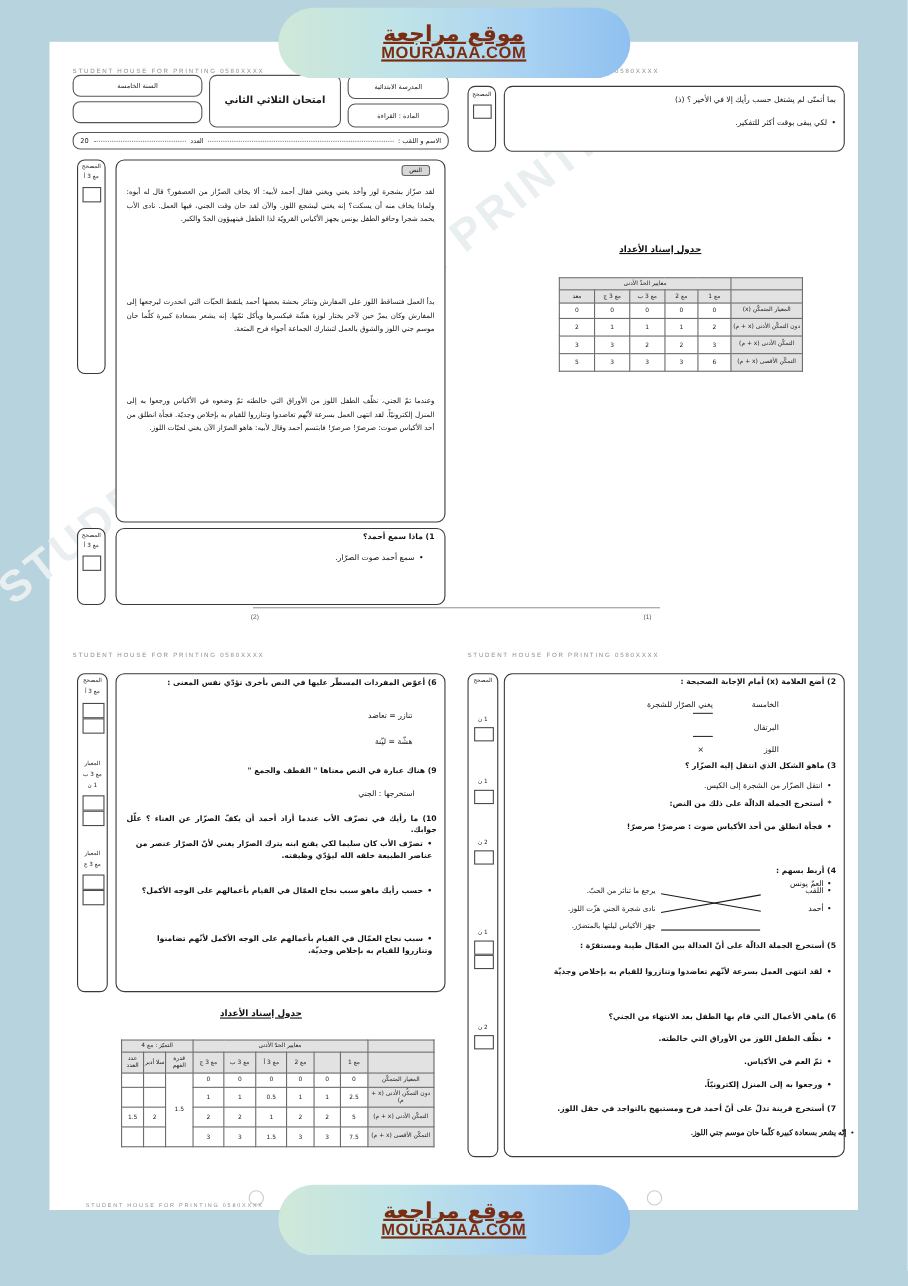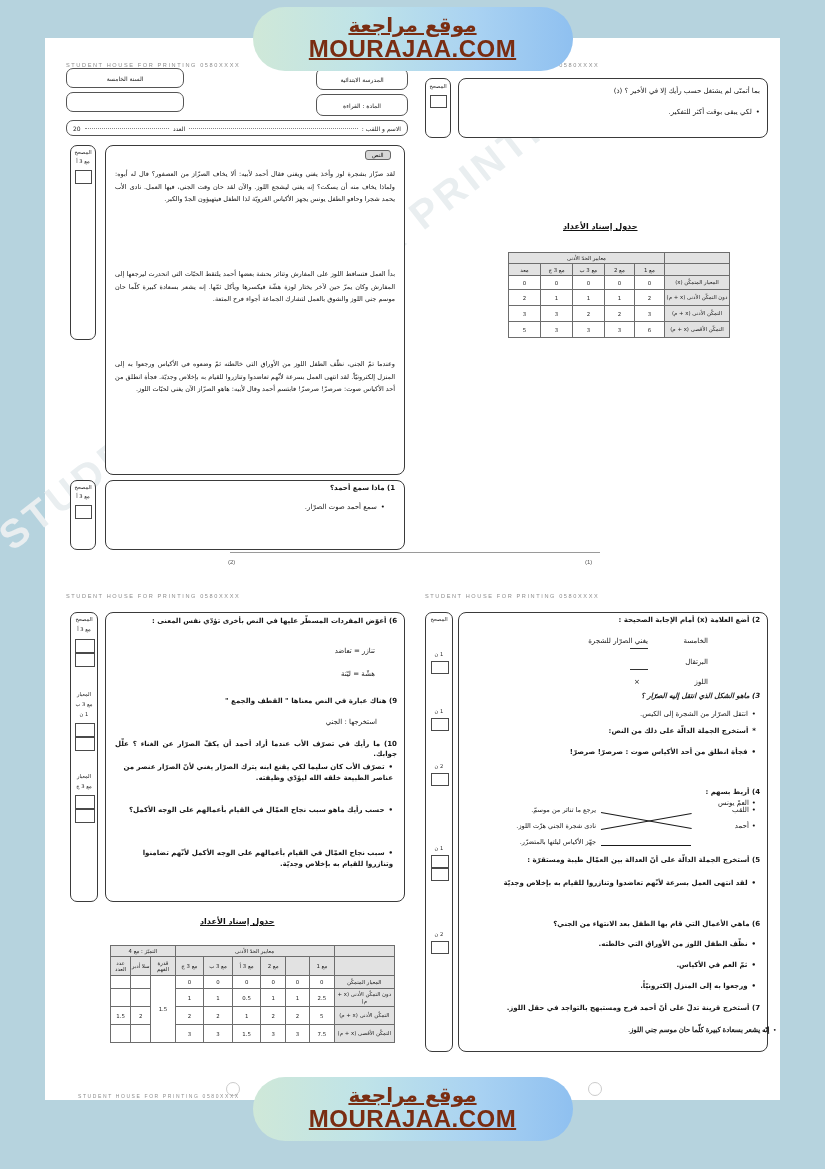--- a/index.html
+++ b/index.html
@@ -35,21 +35,21 @@
     position:relative;width:320px;height:64px;border-radius:34px;
     background:linear-gradient(90deg,#cfe8d8 0%,#bfe3e8 35%,#a9d2f2 70%,#8fc0f0 100%);
     display:flex;flex-direction:column;align-items:center;justify-content:center;
   }
   .banner-ar{
     font-size:20px;font-weight:bold;color:#7a2d12;line-height:1.05;
     text-decoration:underline;text-decoration-thickness:2px;
     font-family:"DejaVu Sans",sans-serif;direction:rtl;
   }
   .banner-en{
-    font-size:24px;font-weight:bold;color:#7a2d12;line-height:1.1;
+    font-size:15px;font-weight:bold;color:#7a2d12;line-height:1.1;
     text-decoration:underline;text-decoration-thickness:2px;
     font-family:"Liberation Sans",sans-serif;letter-spacing:.5px;
   }
   .print-strip{
     position:absolute;font-size:5.6px;letter-spacing:1.6px;color:#8d8d8d;
     font-family:"Liberation Sans",sans-serif;white-space:nowrap;
   }
   .box{border:1px solid #3a3a3a;background:#fff;box-sizing:border-box;}
   .round{border-radius:8px;}
   .ar{direction:rtl;text-align:right;font-family:"DejaVu Sans",sans-serif;color:#1a1a1a;}
@@ -124,20 +124,21 @@
     <div class="banner-en">MOURAJAA.COM</div>
   </div>
 
 </div>
 
 <div class="print-strip" style="left:66px;top:62px;">STUDENT HOUSE FOR PRINTING 0580XXXX</div>
 
 <div class="hdr-wrap">
   <div class="hdr-box ar t6" style="right:0;top:0;width:92px;height:22px;">المدرسة الابتدائية</div>
   <div class="hdr-box ar t6" style="right:0;top:26px;width:92px;height:22px;">المادة : القراءة</div>
+  <div class="hdr-box ar t9 b" style="right:98px;top:0;width:120px;height:48px;">امتحان الثلاثي الثاني</div>
   <div class="hdr-box ar t6" style="right:224px;top:0;width:118px;height:20px;">السنة الخامسة</div>
   <div class="hdr-box ar t6" style="right:224px;top:24px;width:118px;height:20px;"></div>
   <div class="hdr-box" style="right:0;top:52px;width:342px;height:16px;justify-content:space-between;padding:0 6px;">
     <span class="t6 ar">20</span>
     <span class="t5" style="flex:1;border-bottom:1px dotted #888;margin:0 4px;"></span>
     <span class="t6 ar">العدد</span>
     <span class="t5" style="flex:2;border-bottom:1px dotted #888;margin:0 4px;"></span>
     <span class="t6 ar">الاسم و اللقب :</span>
   </div>
 </div>
@@ -360,42 +361,42 @@
 
 <div class="ptext blur t7 b" style="left:468px;top:616px;width:292px;line-height:1.4;">2) أضع العلامة (x) أمام الإجابة الصحيحة :</div>
 <div class="ptext blur t7" style="left:468px;top:637px;width:180px;line-height:1.4;">يغني الصرّار للشجرة</div>
 <div class="ptext blur t7" style="left:648px;top:637px;width:60px;line-height:1.4;text-align:center;">الخامسة</div>
 <div class="dashline" style="left:630px;top:648px;width:18px;"></div>
 <div class="ptext blur t7" style="left:648px;top:658px;width:60px;line-height:1.4;text-align:center;">البرتقال</div>
 <div class="dashline" style="left:630px;top:669px;width:18px;"></div>
 <div class="ptext blur t7" style="left:648px;top:678px;width:60px;line-height:1.4;text-align:center;">اللوز</div>
 <div class="xmark blur" style="left:634px;top:678px;">×</div>
 
-<div class="ptext blur t7 b" style="left:468px;top:692px;width:292px;line-height:1.4;font-style:italic;">3) ماهو الشكل الذي انتقل إليه الصرّار ؟</div>
+<div class="ptext blur t7 b" style="left:468px;top:692px;width:292px;line-height:1.4;">3) ماهو الشكل الذي انتقل إليه الصرّار ؟</div>
 <div class="bullet blur t7" style="left:468px;top:710px;width:288px;">
   <span style="margin-left:4px;">•</span><span>انتقل الصرّار من الشجرة إلى الكيس.</span>
 </div>
 <div class="bullet blur t7 b" style="left:468px;top:727px;width:288px;">
   <span style="margin-left:4px;">*</span><span>أستخرج الجملة الدالّة على ذلك من النص:</span>
 </div>
 <div class="bullet blur t7 b" style="left:468px;top:748px;width:288px;">
   <span style="margin-left:4px;">•</span><span>فجأة انطلق من أحد الأكياس صوت : صرصرّ! صرصرّ!</span>
 </div>
 
 <div class="ptext blur t7 b" style="left:468px;top:788px;width:292px;line-height:1.4;">4) أربط بسهم :</div>
 <div class="bullet blur t7" style="left:700px;top:806px;width:56px;">
   <span style="margin-left:3px;">•</span><span>اللقب</span>
 </div>
 <div class="bullet blur t7" style="left:700px;top:822px;width:56px;">
   <span style="margin-left:3px;">•</span><span>أحمد</span>
 </div>
 <div class="bullet blur t7" style="left:692px;top:799px;width:64px;">
   <span style="margin-left:3px;">•</span><span>العمّ يونس</span>
 </div>
-<div class="bullet blur t65" style="left:468px;top:806px;width:128px;text-align:right;">يرجع ما تناثر من موسمّ.</div>
+<div class="bullet blur t65" style="left:468px;top:806px;width:128px;text-align:right;">يرجع ما تناثر من الحبّ.</div>
 <div class="bullet blur t65" style="left:468px;top:822px;width:128px;text-align:right;">نادى شجرة الجني هزّت اللوز.</div>
 <div class="bullet blur t65" style="left:468px;top:838px;width:128px;text-align:right;">جهّز الأكياس ليلتها بالمتضرّر.</div>
 <div class="matchline" style="left:601px;top:812px;width:92px;transform:rotate(10deg);"></div>
 <div class="matchline" style="left:601px;top:829px;width:92px;transform:rotate(-10deg);"></div>
 <div class="matchline" style="left:601px;top:845px;width:90px;"></div>
 
 <div class="ptext blur t7 b" style="left:468px;top:856px;width:292px;line-height:1.4;">5) أستخرج الجملة الدالّة على أنّ العدالة بين العمّال طيبة ومستقرّة :</div>
 <div class="bullet blur t7 b" style="left:468px;top:878px;width:288px;line-height:1.6;">
   <span style="margin-left:4px;">•</span><span>لقد انتهى العمل بسرعة لأنّهم تعاضدوا وتنازروا للقيام به بإخلاص وجديّة</span>
 </div>

